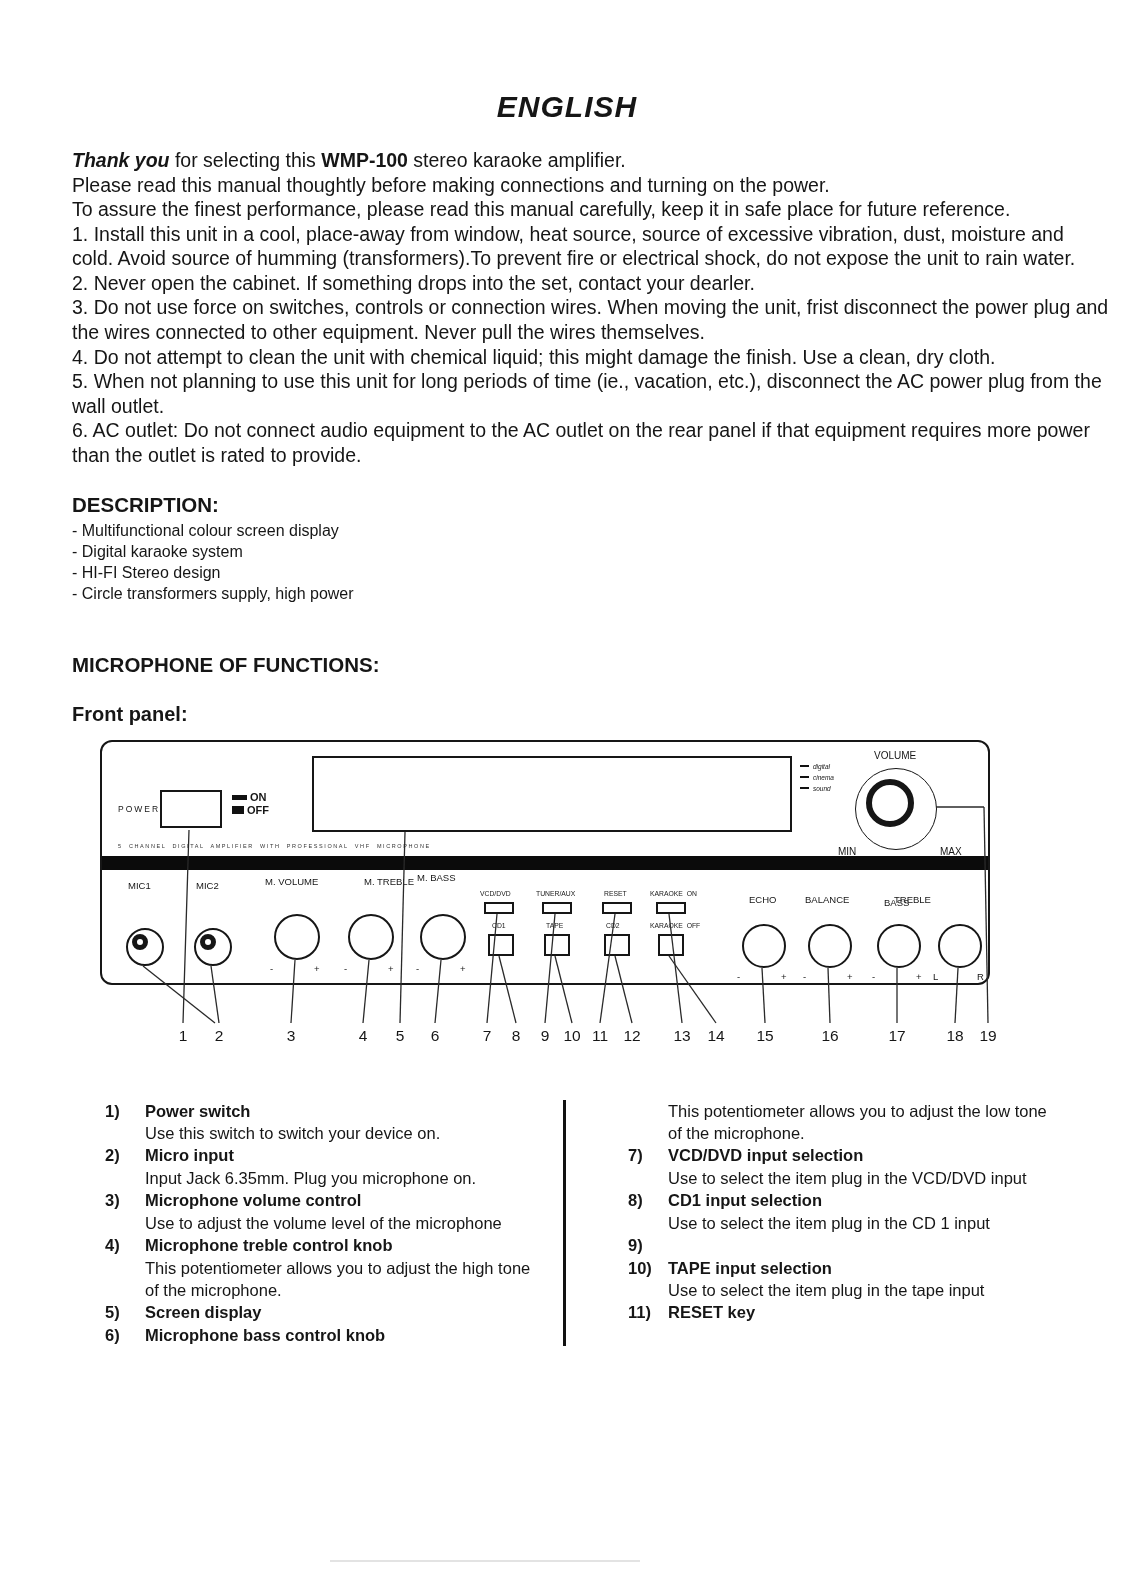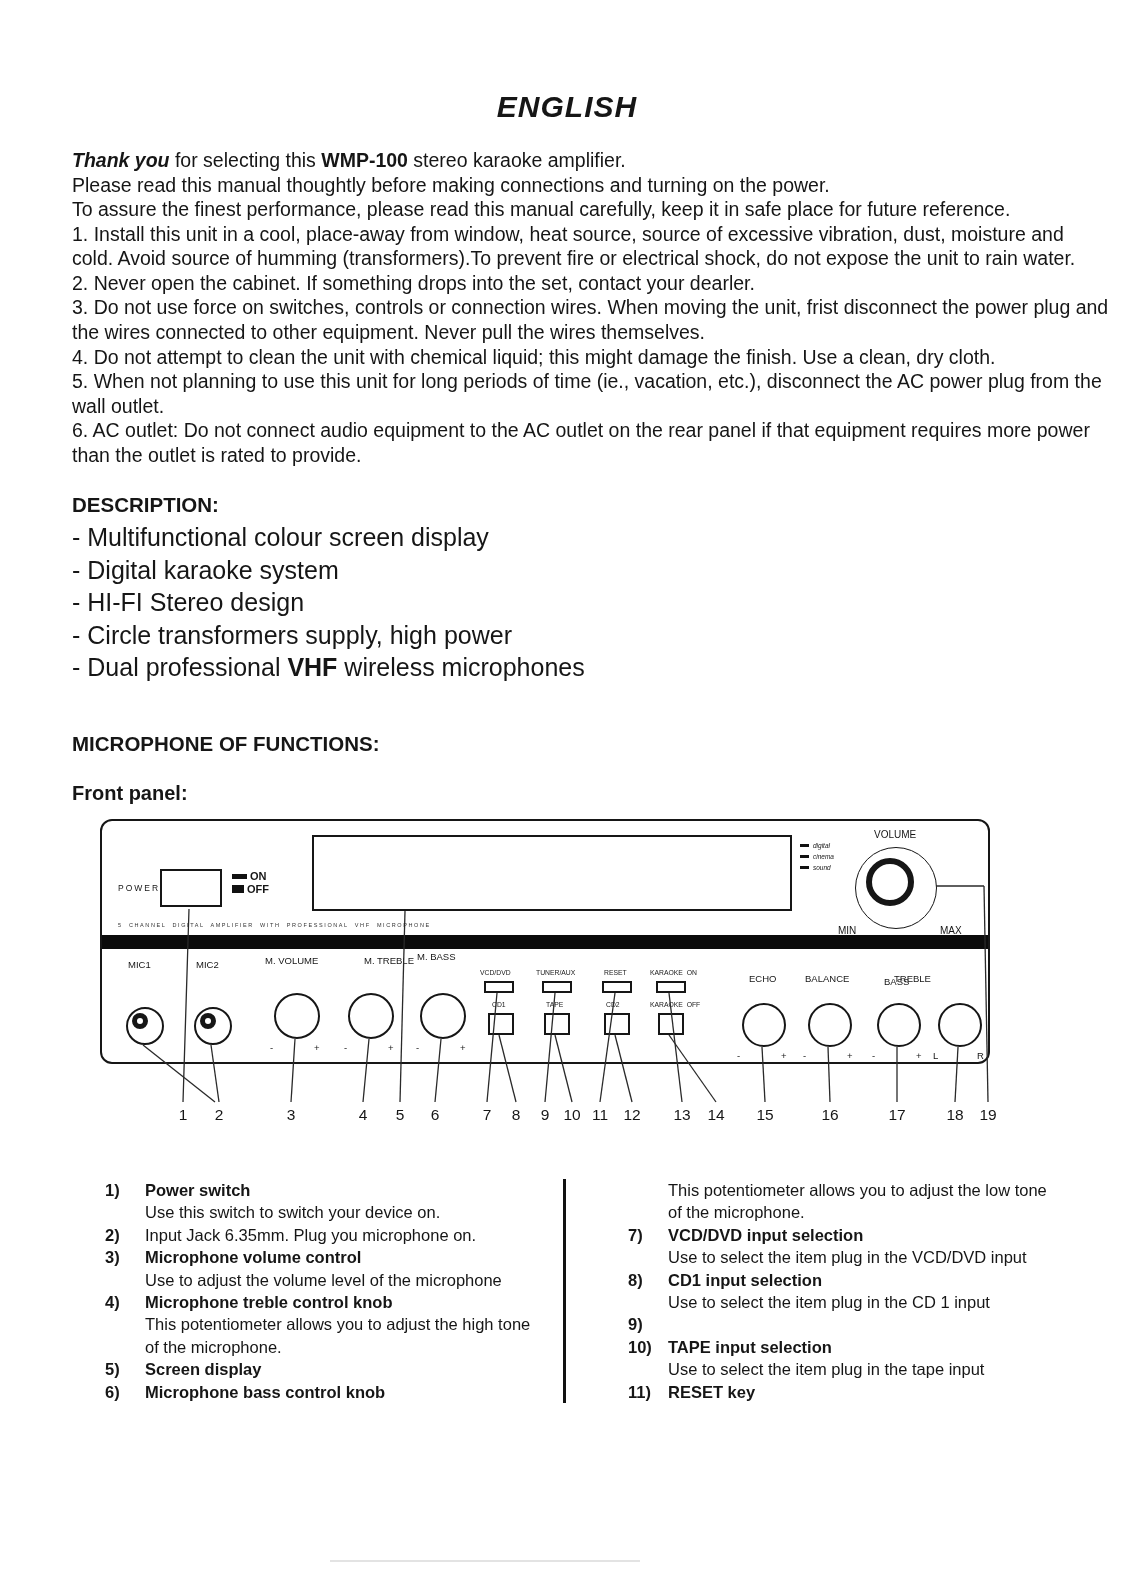--- a/index.html
+++ b/index.html
@@ -6,21 +6,21 @@
   html,body { background:#fff; }
   body { width:1134px; font-family:"Liberation Sans", sans-serif; color:#161616; }
   .doc { position:relative; width:1134px; height:1587px; overflow:hidden; background:#fff; }
 
   .title { padding-top:90px; text-align:center; font-size:30px; font-weight:700; font-style:italic; letter-spacing:1px; }
 
   .intro { margin:24px 24px 0 72px; font-size:19.5px; line-height:1.26; }
   .intro p { margin:0; }
 
   .sec-h { margin:26px 0 4px 72px; font-size:20.5px; font-weight:700; }
-  .desc-list { margin:0 60px 0 72px; font-size:25px; line-height:1.3; }
+  .desc-list { margin:0 60px 0 72px; font-size:16px; line-height:1.3; }
   .desc-list p { margin:0; }
   .sec-h.functions { margin-top:48px; }
   .front-panel-h { margin:26px 0 0 72px; font-size:20px; font-weight:700; }
 
   
   .panel-wrap { position:relative; width:900px; height:322px; margin:14px 0 0 100px; }
   .panel { position:absolute; left:0; top:0; width:890px; height:245px; border:2px solid #161616; border-radius:12px; background:#fff; }
   .abs { position:absolute; }
   .plabel { font-size:8.5px; letter-spacing:2px; }
   .power-btn { width:62px; height:38px; border:2px solid #161616; background:#fff; }
@@ -80,21 +80,20 @@
     <p>5. When not planning to use this unit for long periods of time (ie., vacation, etc.), disconnect the AC power plug from the wall outlet.</p>
     <p>6. AC outlet: Do not connect audio equipment to the AC outlet on the rear panel if that equipment requires more power than the outlet is rated to provide.</p>
   </div>
 
   <h2 class="sec-h">DESCRIPTION:</h2>
   <div class="desc-list">
     <p>- Multifunctional colour screen display</p>
     <p>- Digital karaoke system</p>
     <p>- HI-FI Stereo design</p>
     <p>- Circle transformers supply, high power</p>
-    <p><span>- Dual professional </span><b>VHF</b><span> wireless microphones</span></p>
   </div>
 
   <h2 class="sec-h functions">MICROPHONE OF FUNCTIONS:</h2>
   <h3 class="front-panel-h">Front panel:</h3>
 
   <div class="panel-wrap">
     <div class="panel">
 
       <span class="abs plabel" style="left:16px;top:62px;">POWER</span>
       <div class="abs power-btn" style="left:58px;top:48px;"></div>
@@ -245,20 +244,21 @@
       <div class="fn-item">
         <span class="fn-num">1)</span>
         <div>
             <div class="fn-title">Power switch</div>
             <div class="fn-desc">Use this switch to switch your device on.</div>
           </div>
       </div>
       <div class="fn-item">
         <span class="fn-num">2)</span>
         <div>
+            <div class="fn-title">Micro input</div>
             <div class="fn-desc">Input Jack 6.35mm. Plug you microphone on.</div>
           </div>
       </div>
       <div class="fn-item">
         <span class="fn-num">3)</span>
         <div>
             <div class="fn-title">Microphone volume control</div>
             <div class="fn-desc">Use to adjust the volume level of the microphone</div>
           </div>
       </div>

